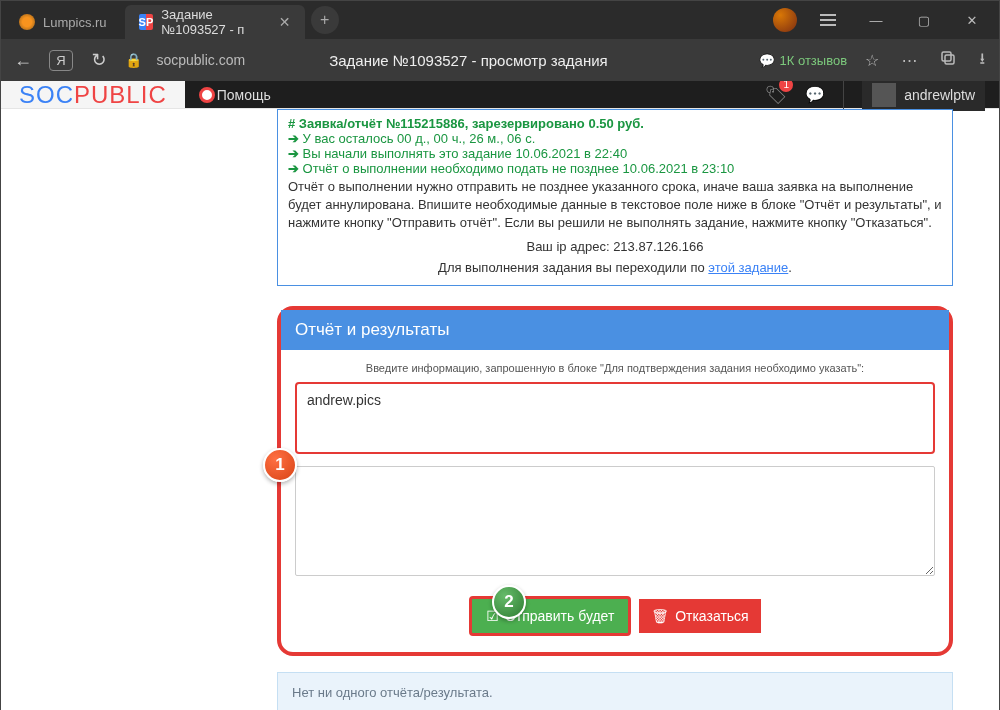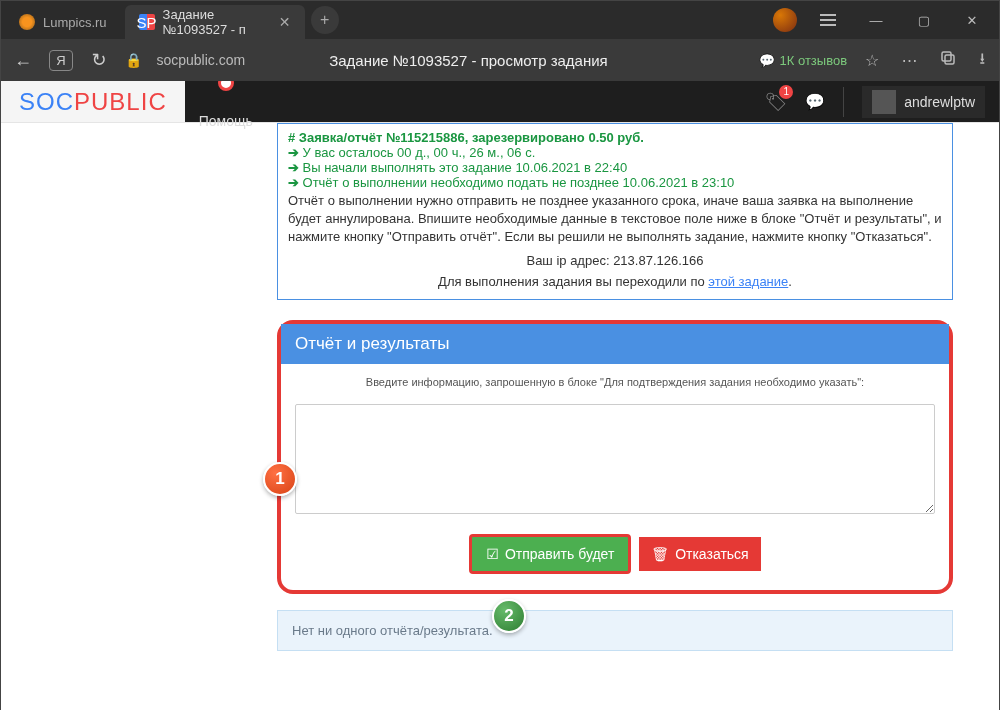--- a/index.html
+++ b/index.html
@@ -8,48 +8,48 @@
   
   .window-frame { width: 1000px; height: 710px; background: #1c1c1c; border: 1px solid #444; }
   
   .title-bar { height: 38px; background: #2b2b2b; display: flex; align-items: center; }
   .tabs-area { display: flex; height: 100%; align-items: flex-end; flex: 1; }
   .tab { height: 34px; display: flex; align-items: center; padding: 0 14px; gap: 8px; color: #ccc; font-size: 13px; border-radius: 6px 6px 0 0; margin-left: 4px; max-width: 180px; }
   .tab.inactive { background: transparent; color: #aaa; }
   .tab.active { background: #3a3a3a; color: #ddd; }
   .tab-favicon { width: 16px; height: 16px; border-radius: 50%; display: inline-block; }
   .fav-lumpics { background: radial-gradient(circle,#f7931e 40%,#8b5a1a 100%); }
-  .fav-sp { background: linear-gradient(90deg,#3b82f6 50%,#ef4444 50%); border-radius: 2px; font-size: 15px; color:#fff; display:flex; align-items:center; justify-content:center; font-weight:normal; }
+  .fav-sp { background: linear-gradient(90deg,#3b82f6 50%,#ef4444 50%); border-radius: 2px; font-size: 11px; color:#fff; display:flex; align-items:center; justify-content:center; font-weight:bold; }
   .tab-close { color: #aaa; font-size: 14px; }
   .new-tab { width: 28px; height: 28px; display:flex; align-items:center; justify-content:center; color:#aaa; background:#3a3a3a; border-radius:50%; margin-left:6px; font-size:16px; align-self:center; }
   .win-controls { display:flex; gap: 2px; align-items:center; margin-left:auto; padding-right:4px; }
   .win-btn { width: 46px; height: 38px; display:flex; align-items:center; justify-content:center; color:#bbb; font-size:13px; }
   .avatar-small { width:24px; height:24px; border-radius:50%; background: radial-gradient(circle at 30% 30%,#d97706,#7c2d12); margin-right:6px; }
   .hamburger { display:flex; flex-direction:column; gap:3px; }
   .hamburger span { width:16px; height:2px; background:#bbb; }
   
   .addr-bar { height: 42px; background: #3a3a3a; display:flex; align-items:center; padding: 0 10px; gap: 14px; }
   .nav-btn { color:#ccc; font-size:18px; width:24px; text-align:center; }
   .lock { color:#aaa; font-size:14px; }
   .url-text { color:#bbb; font-size:14px; }
   .page-title-bar { color:#eee; font-size:15px; margin-left: 70px; flex:1; }
   .reviews { color:#7cc97c; font-size:13px; display:flex; align-items:center; gap:4px; }
   .addr-icon { color:#bbb; font-size:16px; padding:0 4px; }
   .overlap-icon { width:18px; height:18px; }
   
   
   .page { background:#fff; height: calc(710px - 80px); overflow:hidden; position:relative; }
   
-  .site-header { height: 42px; background:#f5f5f5; display:flex; align-items:center; border-bottom:1px solid #e5e5e5; }
+  .site-header { height: 28px; background:#f5f5f5; display:flex; align-items:center; border-bottom:1px solid #e5e5e5; }
   .logo { padding: 0 18px; font-size: 24px; font-weight: 400; letter-spacing: 1px; }
   .logo-s1 { color:#3b82f6; }
   .logo-rest { color:#ef4444; }
   
   .dark-nav { flex:1; height:100%; background:#1e1e1e; display:flex; align-items:center; padding: 0 14px; gap:18px; color:#ddd; font-size:14px; }
-  .help { display:flex; align-items:center; gap:22px;flex-direction:column; }
+  .help { display:flex; align-items:center; gap:2px; }
   .lifebuoy { width:16px; height:16px; border-radius:50%; border:3px solid #ef4444; background:#fff; }
   .spacer { flex:1; }
   .notif { position:relative; color:#888; font-size:18px; }
   .notif-badge { position:absolute; top:-6px; right:-6px; background:#ef4444; color:#fff; font-size:10px; width:14px; height:14px; border-radius:50%; display:flex; align-items:center; justify-content:center; }
   .chat-icon { color:#888; font-size:16px; }
   .user-menu { display:flex; align-items:center; gap:8px; background:#2a2a2a; padding:4px 10px; }
   .user-avatar { width:24px; height:24px; background:#555; }
   .vert-sep { width:1px; height:30px; background:#444; }
   
   .content-area { padding: 0 0 0 0; display:flex; }
@@ -170,20 +170,21 @@
           <div class="ip-line">Ваш ip адрес: 213.87.126.166</div>
           <div class="ip-line">
             <span>Для выполнения задания вы переходили по </span><a href="#" class="link">этой задание</a>.
           </div>
         </div>
 
         <div class="report-panel">
           <div class="report-header">Отчёт и результаты</div>
           <div class="report-body">
             <div class="instr">Введите информацию, запрошенную в блоке "Для подтверждения задания необходимо указать":</div>
+            <textarea class="input-area" style="">andrew.pics</textarea>
             <div style="position:relative;">
               <textarea class="lower" style=""></textarea>
             </div>
             <div class="action-row">
               <button class="btn-green">
                 <span>☑</span>
                 <span>Отправить будет</span>
               </button>
               <button class="btn-red">
                 <span>🗑</span>

